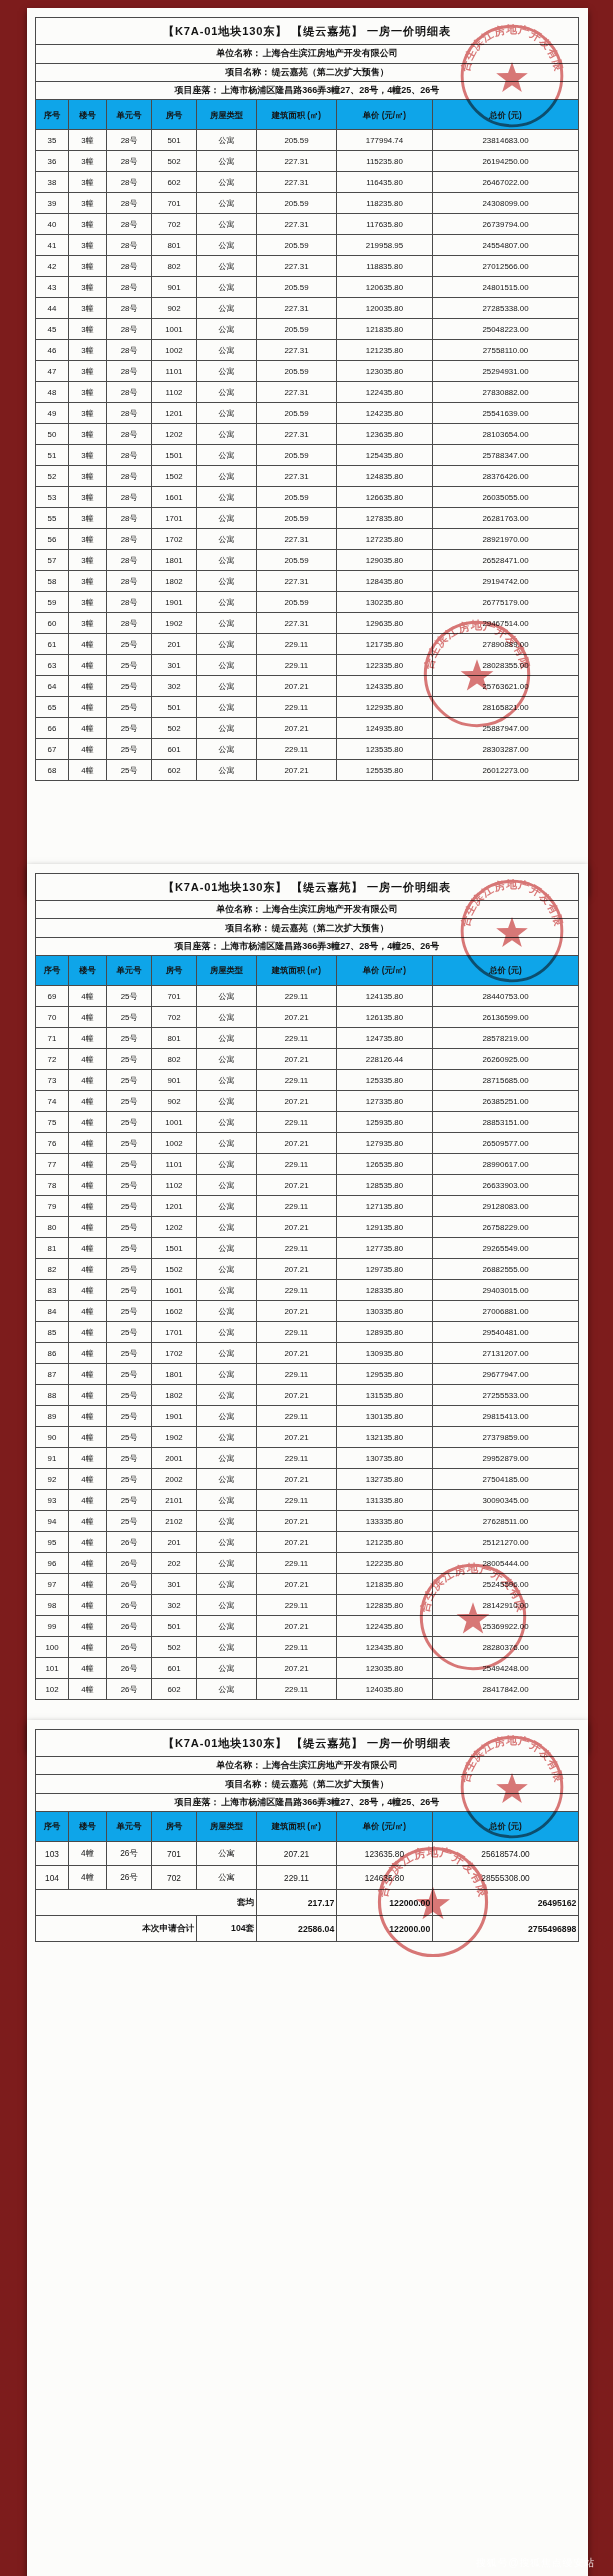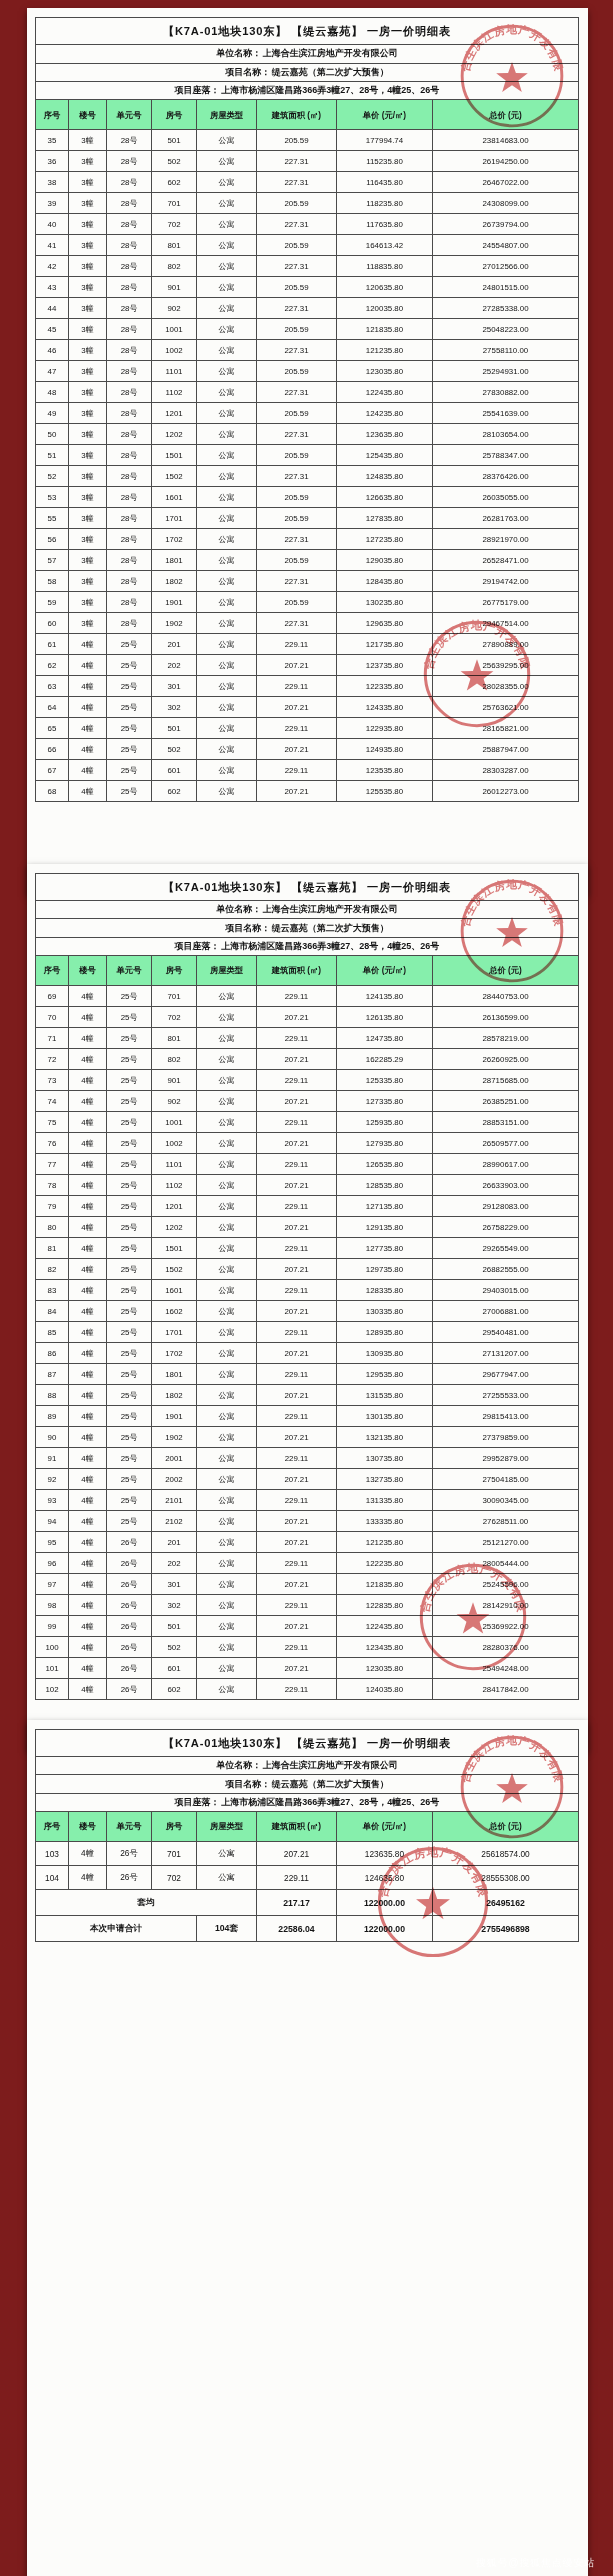--- a/index.html
+++ b/index.html
@@ -23,26 +23,26 @@
     border:1.7px solid #222;
   }
   .price-table th,.price-table td{
     border:0.8px solid #4a4a4a;text-align:center;color:#141414;
     overflow:hidden;padding:0 1.7px;
   }
   .title-cell{font-size:11.2px;font-weight:bold;height:26px;letter-spacing:0.8px;}
   .info-cell{text-align:left;font-size:9px;font-weight:bold;height:17.4px;padding-left:5px;}
   .info-cell .lbl{margin-right:1.7px;}
   tr.col-head th{
-    background:#86efac;font-size:8.3px;font-weight:bold;height:29px;
+    background:#0ea5e9;font-size:8.3px;font-weight:bold;height:29px;
     line-height:1.25;white-space:normal;
   }
   .price-table tbody td{font-size:7.9px;height:20px;white-space:nowrap;}
   #page3 .price-table tbody td{height:23px;font-size:8.3px;text-align:center;}
-  .price-table tfoot td{font-size:8.7px;font-weight:bold;height:25px;white-space:nowrap;}
+  .price-table tfoot td{font-size:8.7px;font-weight:bold;height:25px;white-space:nowrap;text-align:right;}
 
   .stamp{position:absolute;opacity:.62;mix-blend-mode:multiply;pointer-events:none;}
   .stamp circle{fill:none;stroke:#c42424;stroke-width:3.5;}
   .stamp polygon{fill:#c42424;}
   .stamp text{fill:#c42424;font-size:13px;font-weight:bold;letter-spacing:1px;}
 
   .watermark{
     position:absolute;right:19px;top:2556px;
     color:rgba(255,255,255,.88);font-size:10px;letter-spacing:0.8px;
   }
@@ -137,21 +137,21 @@
           <td>117635.80</td>
           <td>26739794.00</td>
         </tr>
         <tr>
           <td>41</td>
           <td>3幢</td>
           <td>28号</td>
           <td>801</td>
           <td>公寓</td>
           <td>205.59</td>
-          <td>164613.42</td>
+          <td>219958.95</td>
           <td>24554807.00</td>
         </tr>
         <tr>
           <td>42</td>
           <td>3幢</td>
           <td>28号</td>
           <td>802</td>
           <td>公寓</td>
           <td>227.31</td>
           <td>118835.80</td>
@@ -329,30 +329,20 @@
         </tr>
         <tr>
           <td>61</td>
           <td>4幢</td>
           <td>25号</td>
           <td>201</td>
           <td>公寓</td>
           <td>229.11</td>
           <td>121735.80</td>
           <td>27890889.00</td>
-        </tr>
-        <tr>
-          <td>62</td>
-          <td>4幢</td>
-          <td>25号</td>
-          <td>202</td>
-          <td>公寓</td>
-          <td>207.21</td>
-          <td>123735.80</td>
-          <td>25639295.00</td>
         </tr>
         <tr>
           <td>63</td>
           <td>4幢</td>
           <td>25号</td>
           <td>301</td>
           <td>公寓</td>
           <td>229.11</td>
           <td>122335.80</td>
           <td>28028355.00</td>
@@ -495,21 +485,21 @@
           <td>124735.80</td>
           <td>28578219.00</td>
         </tr>
         <tr>
           <td>72</td>
           <td>4幢</td>
           <td>25号</td>
           <td>802</td>
           <td>公寓</td>
           <td>207.21</td>
-          <td>162285.29</td>
+          <td>228126.44</td>
           <td>26260925.00</td>
         </tr>
         <tr>
           <td>73</td>
           <td>4幢</td>
           <td>25号</td>
           <td>901</td>
           <td>公寓</td>
           <td>229.11</td>
           <td>125335.80</td>

